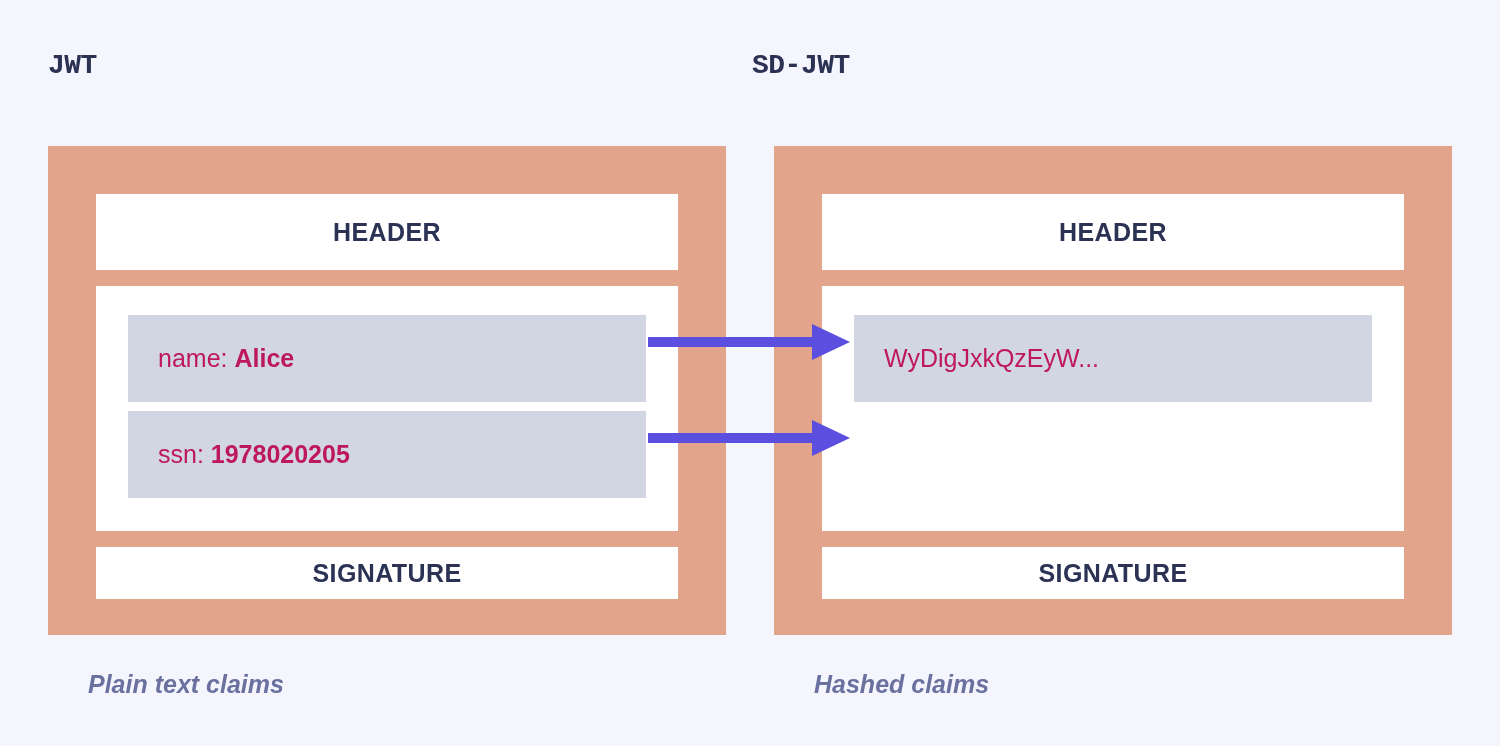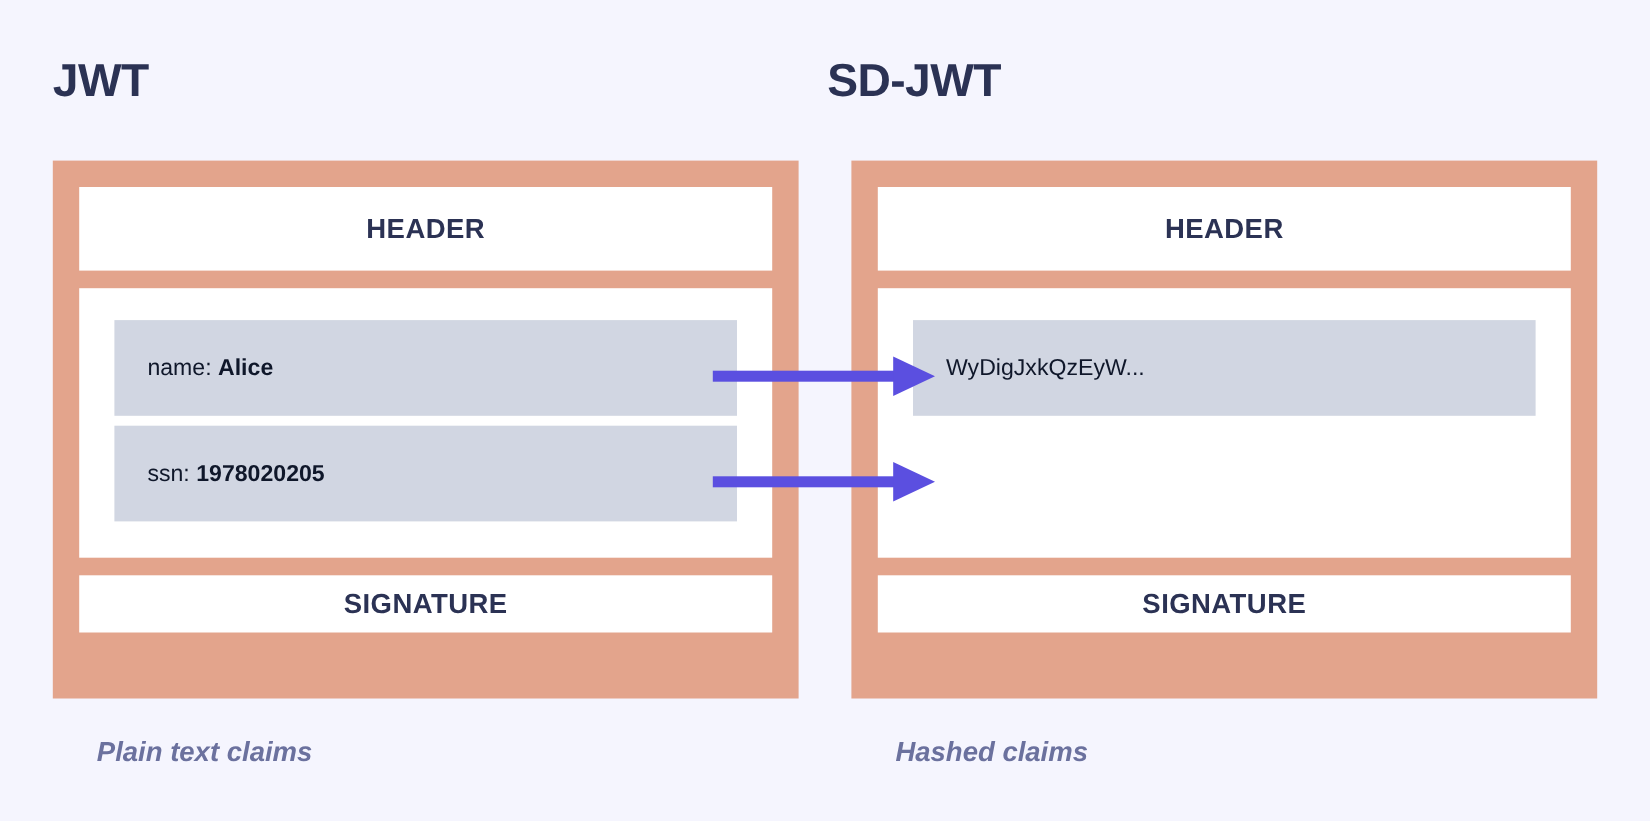--- a/index.html
+++ b/index.html
@@ -18,39 +18,40 @@
 
   .stage {
     position: relative;
     width: 1500px;
     height: 746px;
   }
 
   
   .col-title {
     position: absolute;
-    font-size: 42px;
+    font-size: 28px;
     font-weight: 700;
     color: #2b3254;
     letter-spacing: -0.5px;
     line-height: 1;
     white-space: nowrap;
+    font-family: Liberation Mono, monospace;
   }
   #title-jwt   { left: 48px;  top: 52px; }
   #title-sdjwt { left: 752px; top: 52px; }
 
   
   .token-card {
     position: absolute;
     top: 146px;
     width: 678px;
     height: 489px;
     background: #e3a48c;
     box-sizing: border-box;
-    padding: 24px;
+    padding: 48px;
   }
   #card-jwt   { left: 48px; }
   #card-sdjwt { left: 774px; }
 
   .panel {
     background: #ffffff;
     box-sizing: border-box;
     width: 100%;
     display: flex;
     align-items: center;
@@ -80,22 +81,22 @@
     background: #d1d6e2;
     height: 87px;
     box-sizing: border-box;
     display: flex;
     align-items: center;
     padding-left: 30px;
   }
   .claim-chip + .claim-chip { margin-top: 9px; }
 
   .claim-text {
-    font-size: 21px;
-    color: #0f172a;
+    font-size: 25px;
+    color: #be185d;
     line-height: 1;
     white-space: nowrap;
   }
   .claim-key   { font-weight: 400; }
   .claim-value { font-weight: 700; }
   .claim-hash  { font-weight: 400; }
 
   
   .arrow-layer {
     position: absolute;

